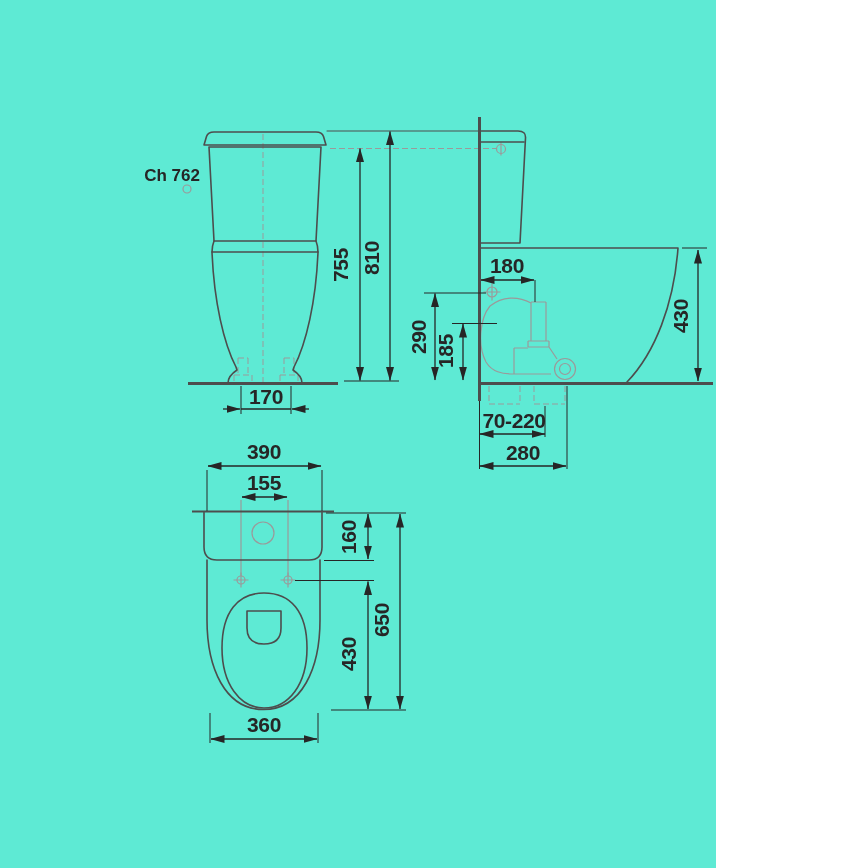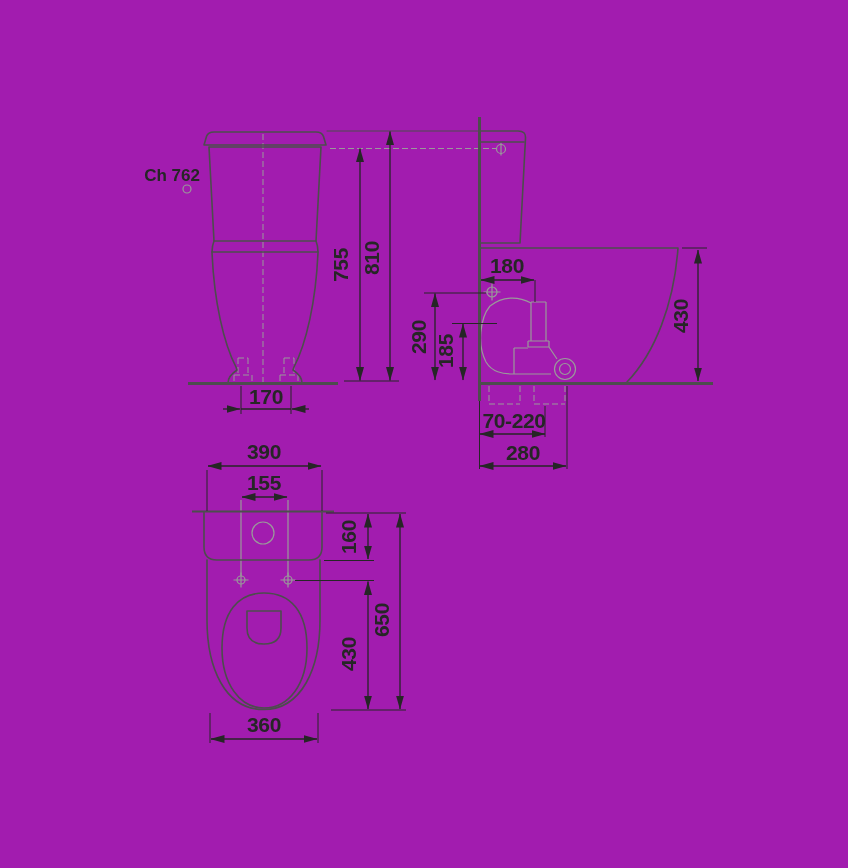--- a/index.html
+++ b/index.html
@@ -1,16 +1,16 @@
 <!DOCTYPE html>
 <html><head>
 <meta charset="utf-8">
 <style>
   html,body{margin:0;padding:0;background:#fff;}
-  .stage{position:relative;width:848px;height:868px;background:#a21caf;overflow:hidden;
+  .stage{position:relative;width:716px;height:868px;background:#5eead4;overflow:hidden;
          font-family:"Liberation Sans","DejaVu Sans",sans-serif;}
   svg{position:absolute;left:0;top:0;}
   .dim-text{font-family:"Liberation Sans","DejaVu Sans",sans-serif;
             font-weight:bold;font-size:21px;letter-spacing:-0.4px;}
   .model-text{font-family:"Liberation Sans","DejaVu Sans",sans-serif;
               font-weight:bold;font-size:17px;}
 </style>
 </head>
 <body>
 

